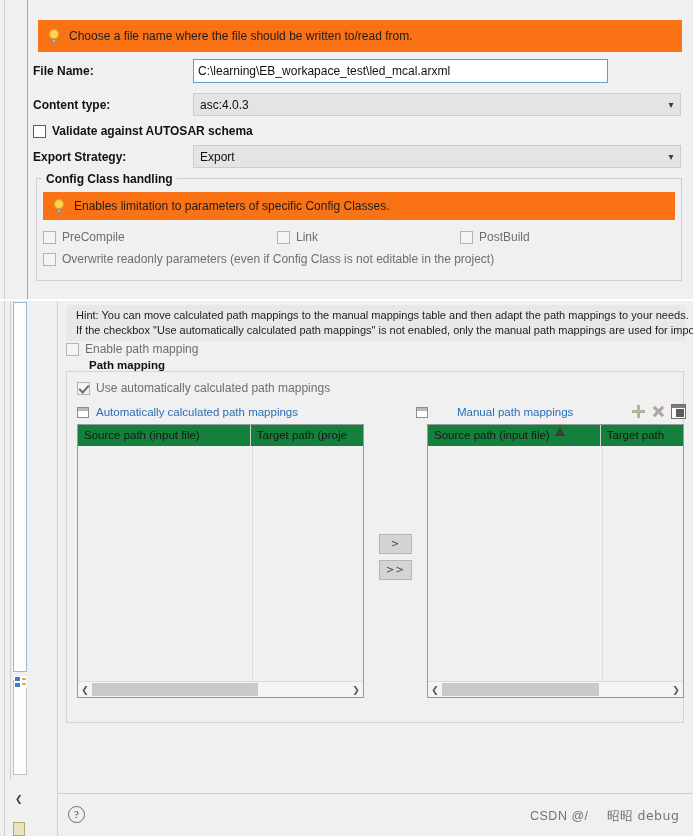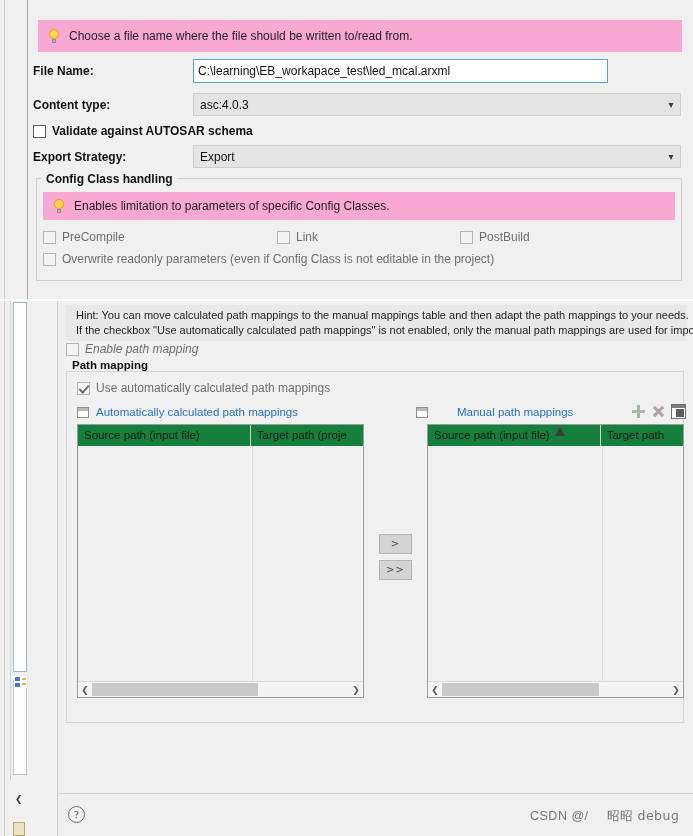--- a/index.html
+++ b/index.html
@@ -63,21 +63,21 @@
   .seam {
     position: absolute;
     left: 0; top: 299px;
     width: 693px; height: 2px;
     background: #ffffff;
   }
 
   
   .banner {
     position: absolute;
-    background: #f9a8d4;
+    background: #f97316;
     display: flex;
     align-items: center;
     gap: 9px;
     padding-left: 10px;
     box-sizing: border-box;
   }
   .banner-text {
     font-size: 12px;
     color: #1d1d1d;
     white-space: nowrap;
@@ -504,27 +504,27 @@
   <div class="seam"></div>
 
   <div class="panel-bottom">
     <div class="panel-bottom-inner">
 
       <div class="hint-box" style="left:8px; top:4px; width:620px; height:36px;">
         <div class="hint-line">Hint: You can move calculated path mappings to the manual mappings table and then adapt the path mappings to your needs.</div>
         <div class="hint-line">If the checkbox "Use automatically calculated path mappings" is not enabled, only the manual path mappings are used for import.</div>
       </div>
 
-      <div class="cbrow" style="left:8px; top:41px;font-style:italic;">
+      <div class="cbrow" style="left:8px; top:41px;">
         <span class="cbox dim"></span>
         <span class="cblabel dim">Enable path mapping</span>
       </div>
 
       <div class="group" style="left:8px; top:70px; width:618px; height:352px; border-color:#d4d4d4;"></div>
-      <div class="sec-label" style="left:11px; top:58px; background:#f0f0f0; padding:0 3px;">Path mapping</div>
+      <div class="sec-label" style="left:28px; top:58px; background:#f0f0f0; padding:0 3px;">Path mapping</div>
 
       <div class="cbrow" style="left:19px; top:80px;">
         <span class="cbox dim checked"></span>
         <span class="cblabel dim">Use automatically calculated path mappings</span>
       </div>
 
       <div class="tbl-caption" style="left:19px; top:105px;">
         <span class="mini-tbl"></span>
         <span class="cap-text">Automatically calculated path mappings</span>
       </div>

